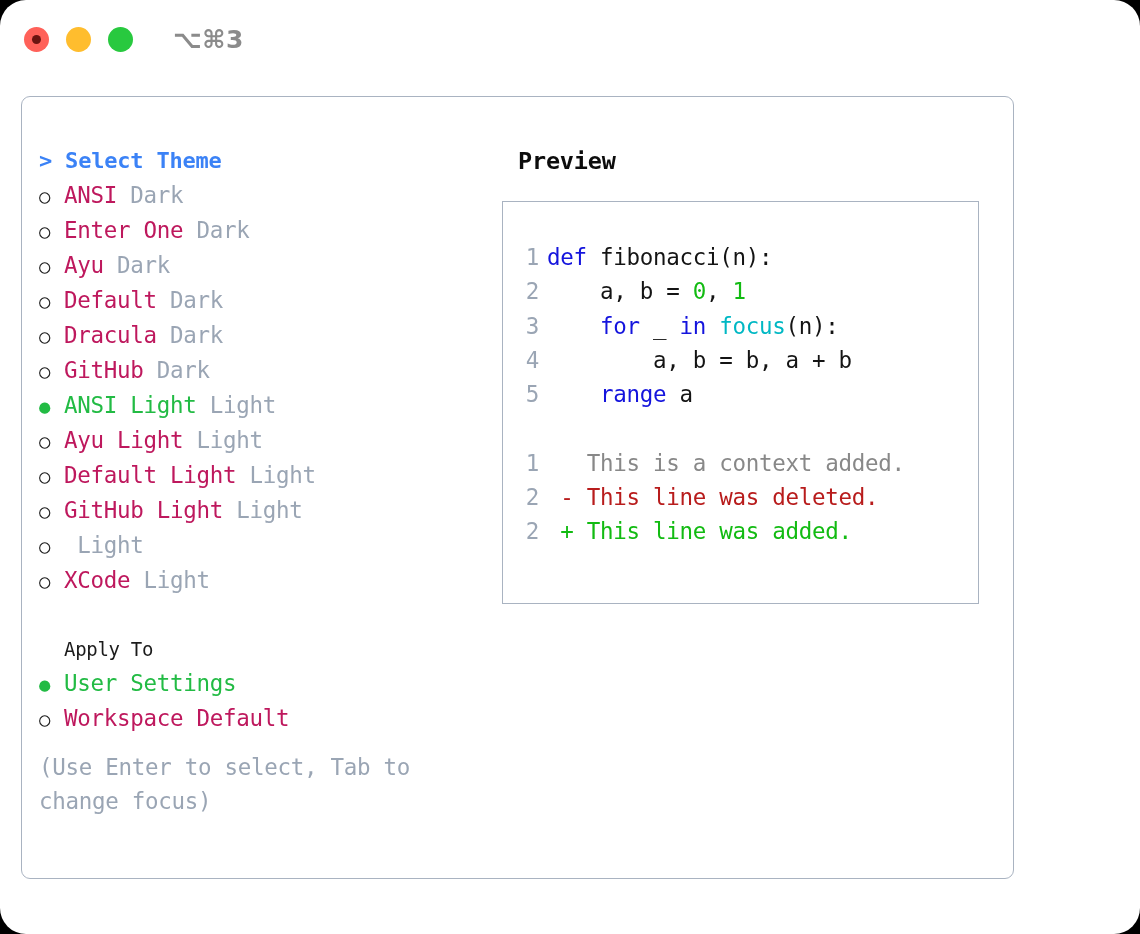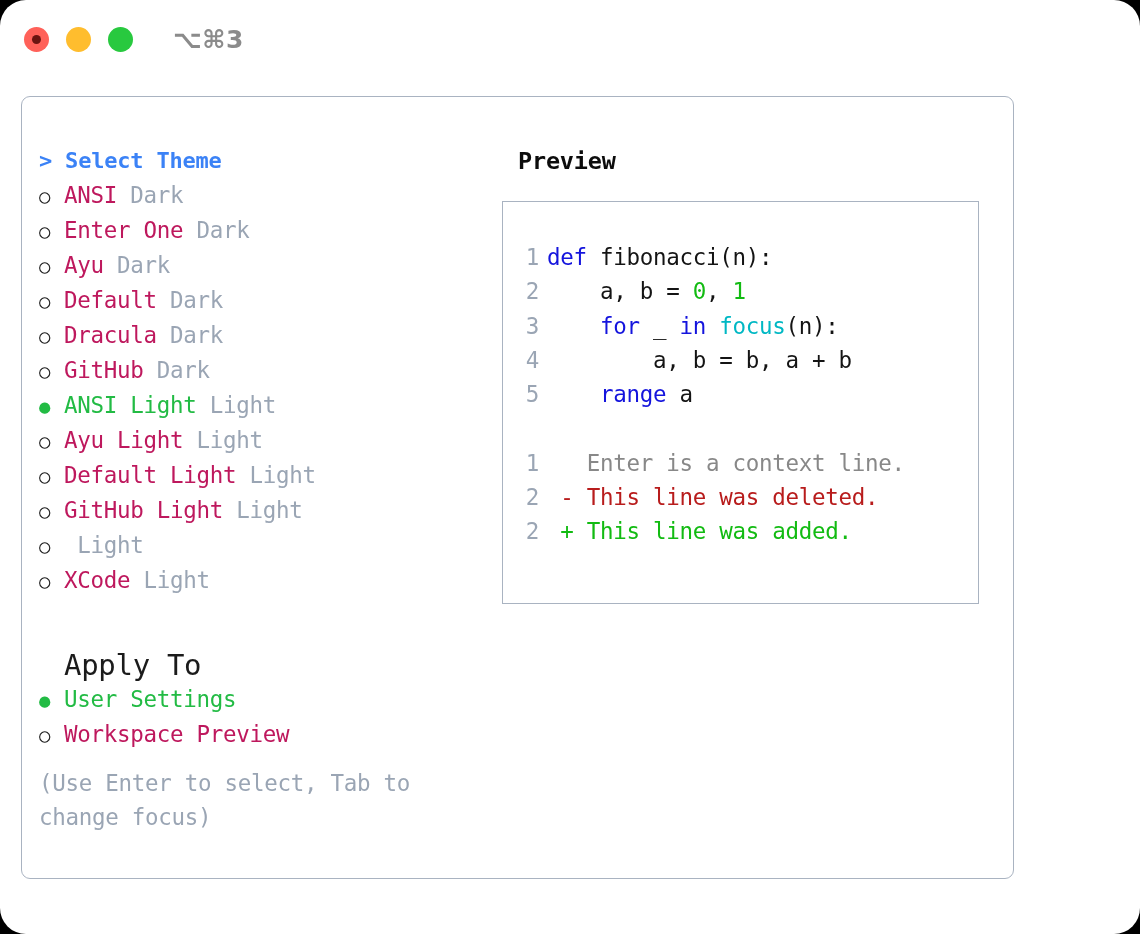--- a/index.html
+++ b/index.html
@@ -100,27 +100,26 @@
     font-size: 19px;
   }
   .opt.selected .bullet { color: #22bb44; }
   .opt .label { color: #be185d; }
   .opt.selected .label { color: #22bb44; }
   .opt .badge { color: #9aa5b4; }
 
   .spacer-row { height: 34px; }
 
   .apply-title {
-    font-size: 29px;
+    font-size: 19px;
     color: #1b1b1b;
     line-height: 34px;
     padding-left: 25px;
     letter-spacing: -0.3px;
     white-space: pre;
-    margin-top: 16px;
   }
 
   .hint {
     margin-top: 14px;
     font-size: 22.5px;
     line-height: 34px;
     color: #9aa5b4;
     width: 400px;
     letter-spacing: -0.3px;
   }
@@ -198,38 +197,38 @@
             <li class="opt"><span class="bullet">○</span><span class="label">Ayu Light</span><span class="badge"> Light</span></li>
             <li class="opt"><span class="bullet">○</span><span class="label">Default Light</span><span class="badge"> Light</span></li>
             <li class="opt"><span class="bullet">○</span><span class="label">GitHub Light</span><span class="badge"> Light</span></li>
             <li class="opt"><span class="bullet">○</span><span class="badge"> Light</span></li>
             <li class="opt"><span class="bullet">○</span><span class="label">XCode</span><span class="badge"> Light</span></li>
           </ul>
         <div class="spacer-row"></div>
         <div class="apply-title">Apply To</div>
         <ul class="opt-list" id="apply-list">
             <li class="opt selected"><span class="bullet">●</span><span class="label">User Settings</span></li>
-            <li class="opt"><span class="bullet">○</span><span class="label">Workspace Preview</span></li>
+            <li class="opt"><span class="bullet">○</span><span class="label">Workspace Default</span></li>
           </ul>
         <div class="hint">(Use Enter to select, Tab to change focus)</div>
       </div>
 
       <div class="col-right">
         <div class="preview-title">Preview</div>
         <div class="preview-box">
           <div id="code-block">
               <div class="code-line"><span class="ln">1</span><span class="src"><span class="tok-kw">def</span><span> fibonacci(n):</span></span></div>
               <div class="code-line"><span class="ln">2</span><span class="src"><span>    a, b = </span><span class="tok-num">0</span><span>, </span><span class="tok-num">1</span></span></div>
               <div class="code-line"><span class="ln">3</span><span class="src"><span>    </span><span class="tok-kw">for</span><span> _ </span><span class="tok-kw">in</span><span> </span><span class="tok-fn">focus</span><span>(n):</span></span></div>
               <div class="code-line"><span class="ln">4</span><span class="src"><span>        a, b = b, a + b</span></span></div>
               <div class="code-line"><span class="ln">5</span><span class="src"><span>    </span><span class="tok-kw">range</span><span> a</span></span></div>
             </div>
           <div class="blank-line"></div>
           <div id="diff-block">
-              <div class="code-line"><span class="ln">1</span><span class="src"><span class="tok-ctx">   Enter is a context line.</span></span></div>
+              <div class="code-line"><span class="ln">1</span><span class="src"><span class="tok-ctx">   This is a context added.</span></span></div>
               <div class="code-line"><span class="ln">2</span><span class="src"><span class="tok-del"> - This line was deleted.</span></span></div>
               <div class="code-line"><span class="ln">2</span><span class="src"><span class="tok-add"> + This line was added.</span></span></div>
             </div>
         </div>
       </div>
 
     </div>
   </div>
 </div>
 

